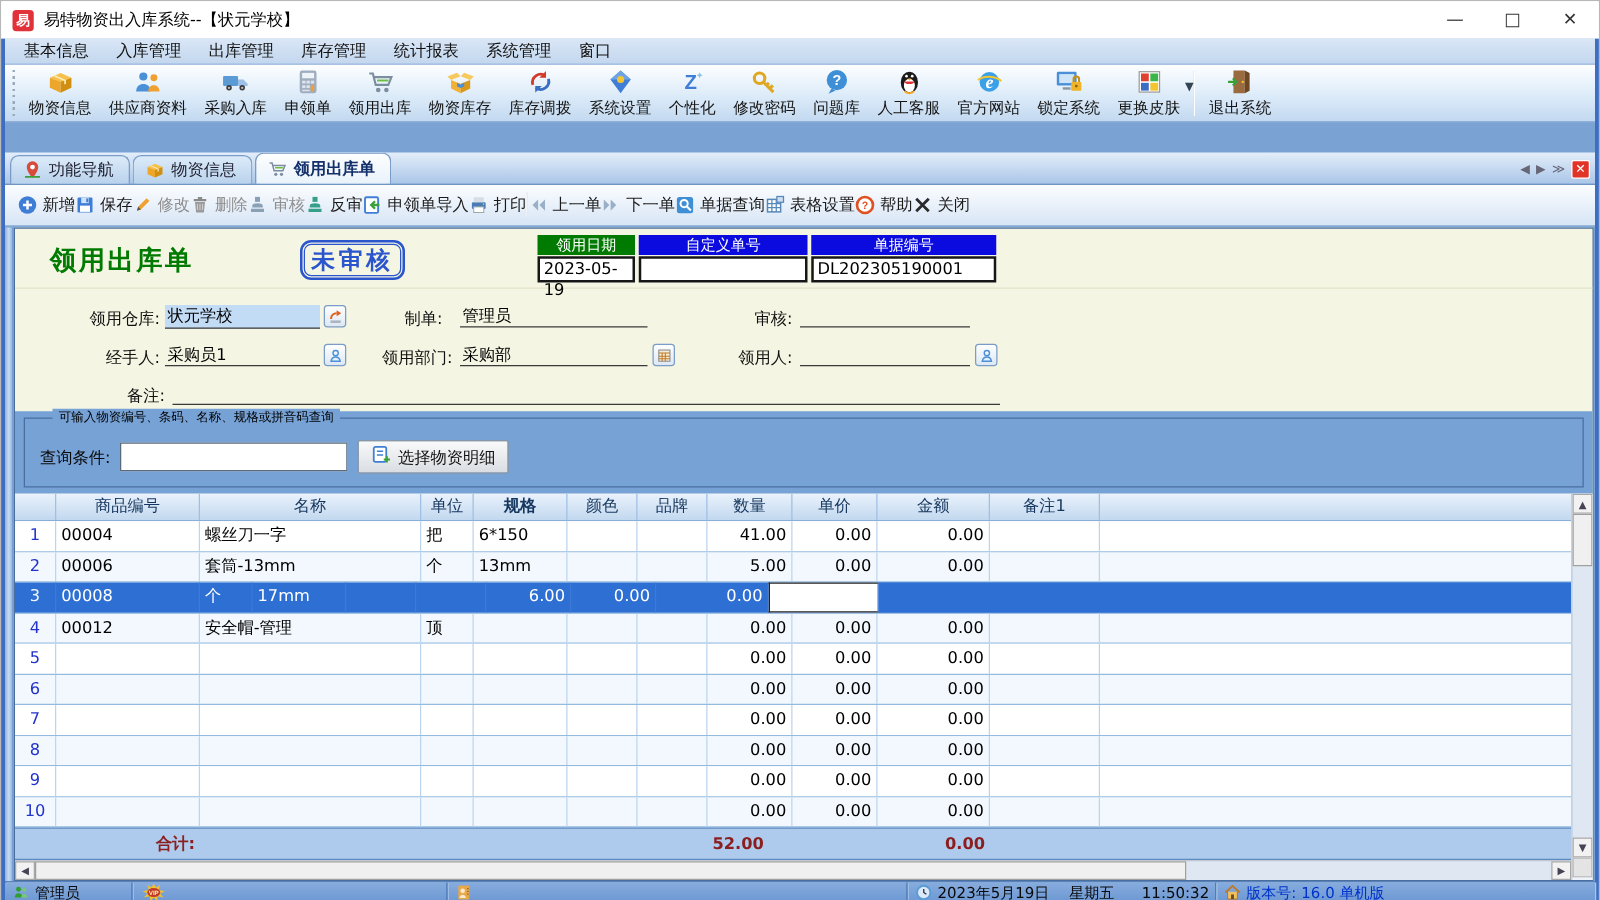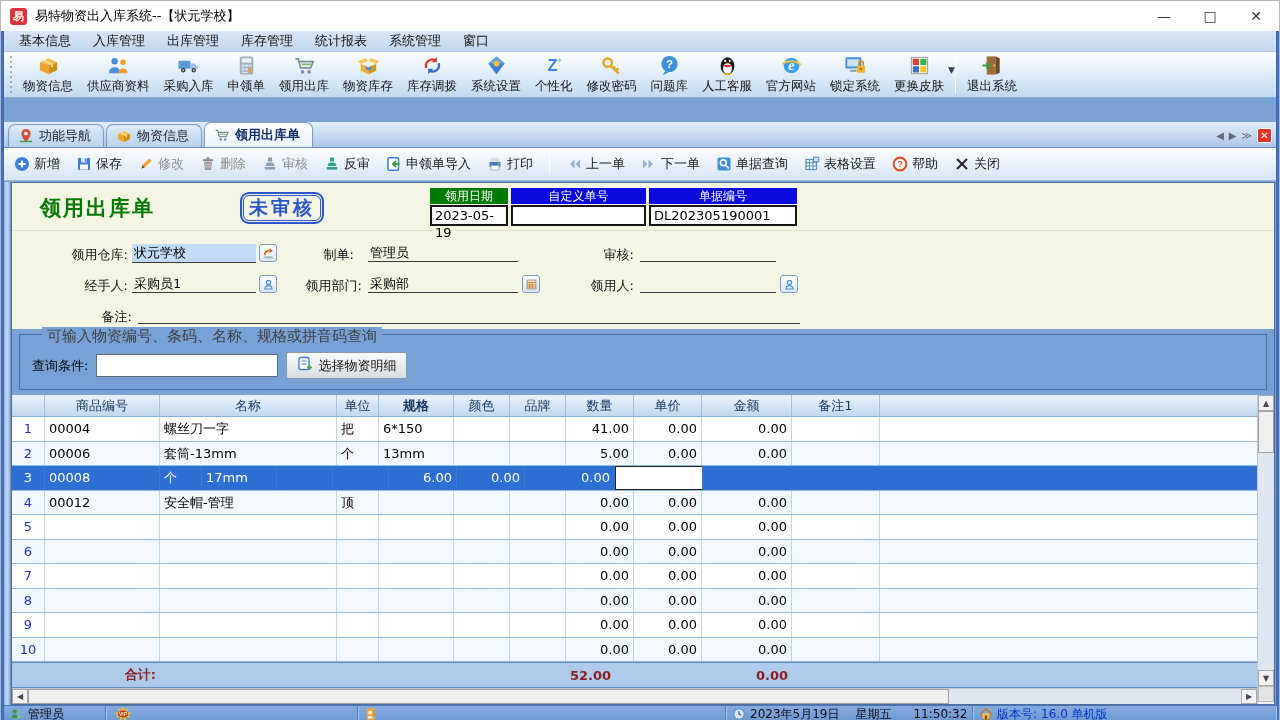--- a/index.html
+++ b/index.html
@@ -34,21 +34,21 @@
   
   .tabstrip { height:26px; flex:0 0 26px; background:linear-gradient(#e3eefa,#aac6e8); display:flex; align-items:flex-end; padding:0 4px; border-bottom:1px solid #6f94c4;margin-top:24px; }
   .tab { height:23px; display:flex; align-items:center; gap:5px; padding:0 12px 0 9px; border:1px solid #7a9cc6; border-bottom:none; border-radius:7px 7px 0 0; background:linear-gradient(#dcebf9,#b9d2ec); margin-right:2px; font-size:13px; color:#223; }
   .tab.active { background:linear-gradient(#fdfeff,#e9f2fb); font-weight:bold; color:#13306b; height:25px; }
   .tab .ticon { width:16px; height:16px; }
   .tab-controls { margin-left:auto; display:flex; align-items:center; gap:5px; padding-bottom:4px; }
   .tab-arrow { color:#667; font-size:10px; }
   .tab-close { width:15px; height:15px; background:#e03428; border:1px solid #fff; border-radius:2px; color:#fff; font-size:10px; font-weight:bold; display:flex; align-items:center; justify-content:center; }
 
   
-  .doctoolbar { height:33px; flex:0 0 33px; background:linear-gradient(#fbfdff,#d7e5f5); display:flex; align-items:center; padding-left:10px; gap:16px; border-bottom:1px solid #9ab9de; }
+  .doctoolbar { height:33px; flex:0 0 33px; background:linear-gradient(#fbfdff,#d7e5f5); display:flex; align-items:center; padding-left:10px; gap:0; border-bottom:1px solid #9ab9de; }
   .dt-item { display:flex; align-items:center; gap:4px; font-size:13px; color:#1a1a1a; white-space:nowrap; }
   .dt-item.muted { color:#8e8e8e; }
   .dt-item .dicon { width:16px; height:16px; }
   .dicon svg { width:100%; height:100%; display:block; }
   .dt-sep { width:1px; height:20px; background:#aebccf; border-right:1px solid #fff; }
 
   
   .workarea { flex:1; display:flex; padding:1px 1px 0 0; }
   .vsplitter { width:7px; background:linear-gradient(90deg,#8fb2dd,#c8dcf2,#8fb2dd); border-right:1px solid #6f94c4; }
   .panel { flex:1; border:1px solid #4a6f9e; display:flex; flex-direction:column; background:#f4f5e2; }
@@ -70,21 +70,21 @@
   .form-fields { height:98px; flex:0 0 98px; position:relative; font-size:13px; }
   .ff-label { position:absolute; text-align:right; color:#111; }
   .ff-line { position:absolute; border-bottom:1px solid #3a3a3a; height:18px; padding-left:2px; color:#000; }
   .ff-input { position:absolute; height:19px; background:#c3dcf6; border:none; border-bottom:1px solid #3a3a3a; font-size:13px; padding-left:2px; color:#000; font-family:inherit; }
   .ff-btn { position:absolute; width:18px; height:18px; border:1px solid #7a9cc6; border-radius:3px; background:linear-gradient(#fefefe,#dde8f4); display:flex; align-items:center; justify-content:center; }
   .ff-btn svg { width:13px; height:13px; display:block; }
 
   
   .search-band { height:66px; flex:0 0 66px; background:#76a2d6; padding:5px 7px 0 7px; }
   .search-group { position:relative; border:1px solid #4a6f9e; height:56px; }
-  .sg-label { position:absolute; top:-8px; left:22px; background:#76a2d6; padding:0 5px; font-size:15px; color:#404040; }
+  .sg-label { position:absolute; top:-8px; left:22px; background:#76a2d6; padding:0 5px; font-size:10px; color:#000000; }
   .sg-row { display:flex; align-items:center; margin:17px 0 0 12px; gap:8px; }
   .sg-cond { color:#0a0a0a; }
   .sg-input { width:182px; height:23px; background:#fff; border:1px solid #5a6a7a; font-size:13px; padding:0 4px; font-family:inherit; }
   .sg-btn { height:27px; display:flex; align-items:center; gap:5px; padding:0 10px; background:linear-gradient(#fafafa,#d9dde2); border:1px solid #8a96a4; border-radius:2px; font-size:13px; color:#111; }
   .sg-btn svg { width:16px; height:16px; }
 
   
   .grid-area { flex:1; display:flex; background:#fff; overflow:hidden; }
   .grid-main { flex:1; display:flex; flex-direction:column; overflow:hidden; }
   .g-header { height:22px; flex:0 0 22px; display:flex; background:linear-gradient(#eaf2fc,#c2d8ef); border-bottom:1px solid #89aed8; }

